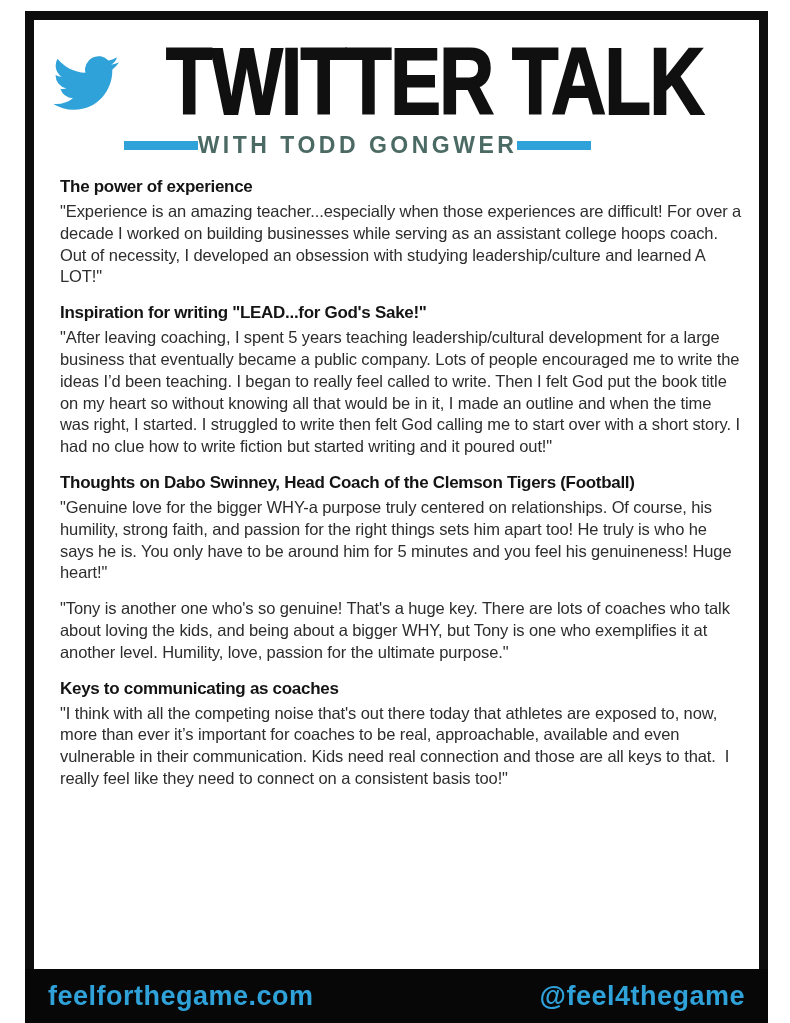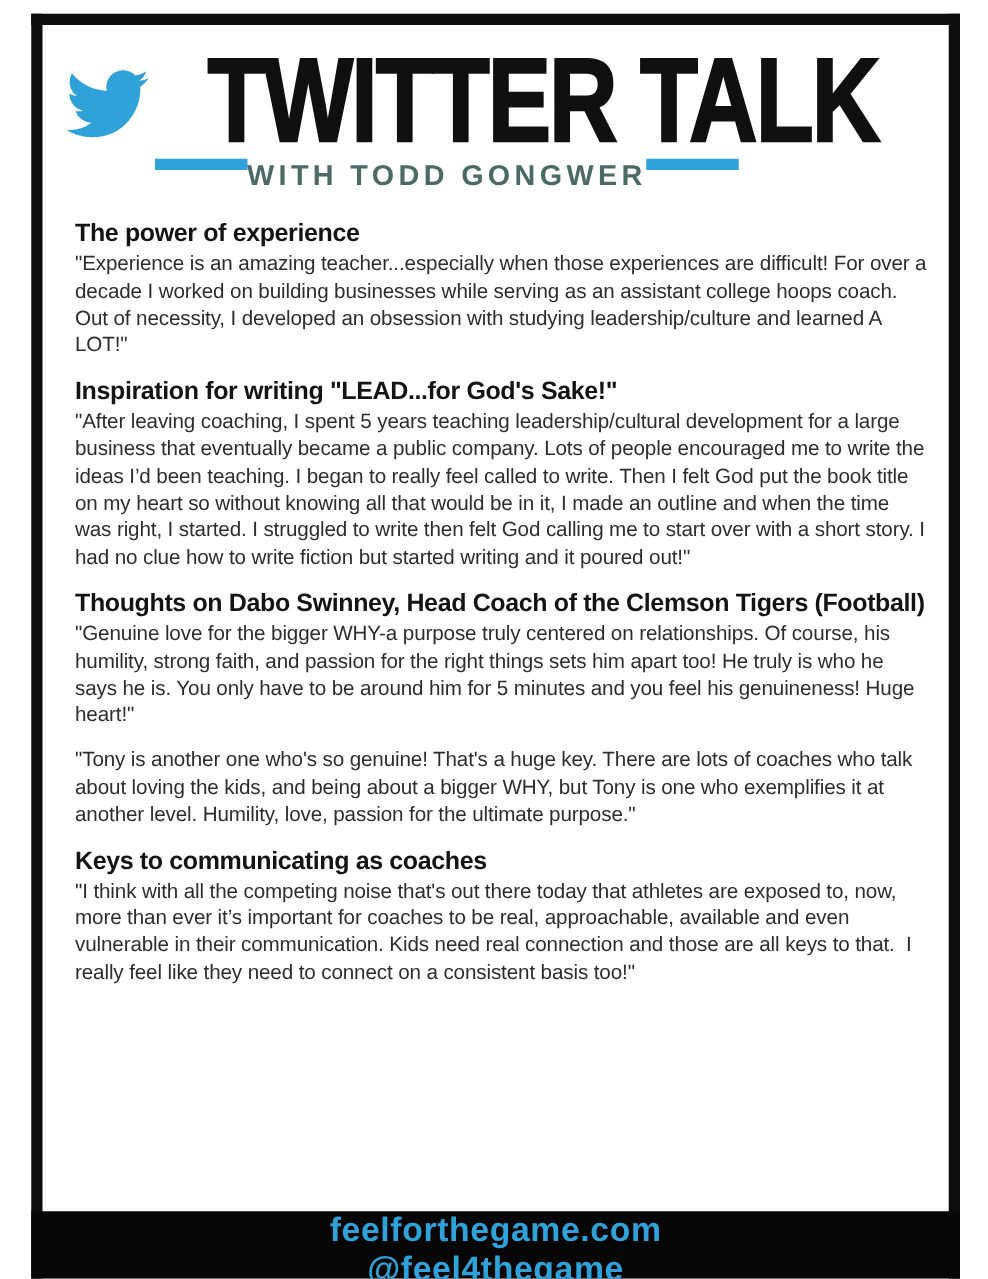--- a/index.html
+++ b/index.html
@@ -31,47 +31,47 @@
   }
   .page-title{
     font-size:95px;font-weight:bold;color:#101010;
     white-space:nowrap;letter-spacing:-2px;
     transform:scaleX(0.80);
     -webkit-text-stroke:2px #101010;
     line-height:1;
   }
   .subtitle-row{
     position:absolute;left:34px;top:127px;width:647px;height:36px;
-    display:flex;justify-content:center;
+    display:flex;align-items:center;justify-content:center;
   }
   .accent-bar{width:74px;height:9px;background:var(--accent);}
   .subtitle{
     font-size:23px;font-weight:bold;letter-spacing:3.5px;
     color:var(--teal);white-space:nowrap;
   }
   .content{
     position:absolute;left:60px;top:176px;width:682px;
   }
   .section{margin:0 0 14px 0;}
   .section-heading{
     margin:0 0 3px 0;
-    font-size:20px;font-weight:bold;color:#141414;
+    font-size:17px;font-weight:bold;color:#141414;
     letter-spacing:-0.3px;white-space:nowrap;line-height:22px;
   }
   .section-body{
     margin:0;
     font-size:16.5px;line-height:21.8px;color:#2d2d2d;
     letter-spacing:-0.1px;
     white-space:pre-wrap;
   }
   .footer{
     position:absolute;left:25px;bottom:0;width:743px;height:54px;
     background:#070707;
     display:flex;align-items:center;justify-content:space-between;
-    padding:0 23px;box-sizing:border-box;flex-direction:column;
+    padding:0 23px;box-sizing:border-box;
   }
   .footer-text{
     font-size:27px;font-weight:bold;color:var(--accent);
     letter-spacing:0.5px;white-space:nowrap;
   }
 </style>
 </head>
 <body>
 
 <div class="frame"></div>

